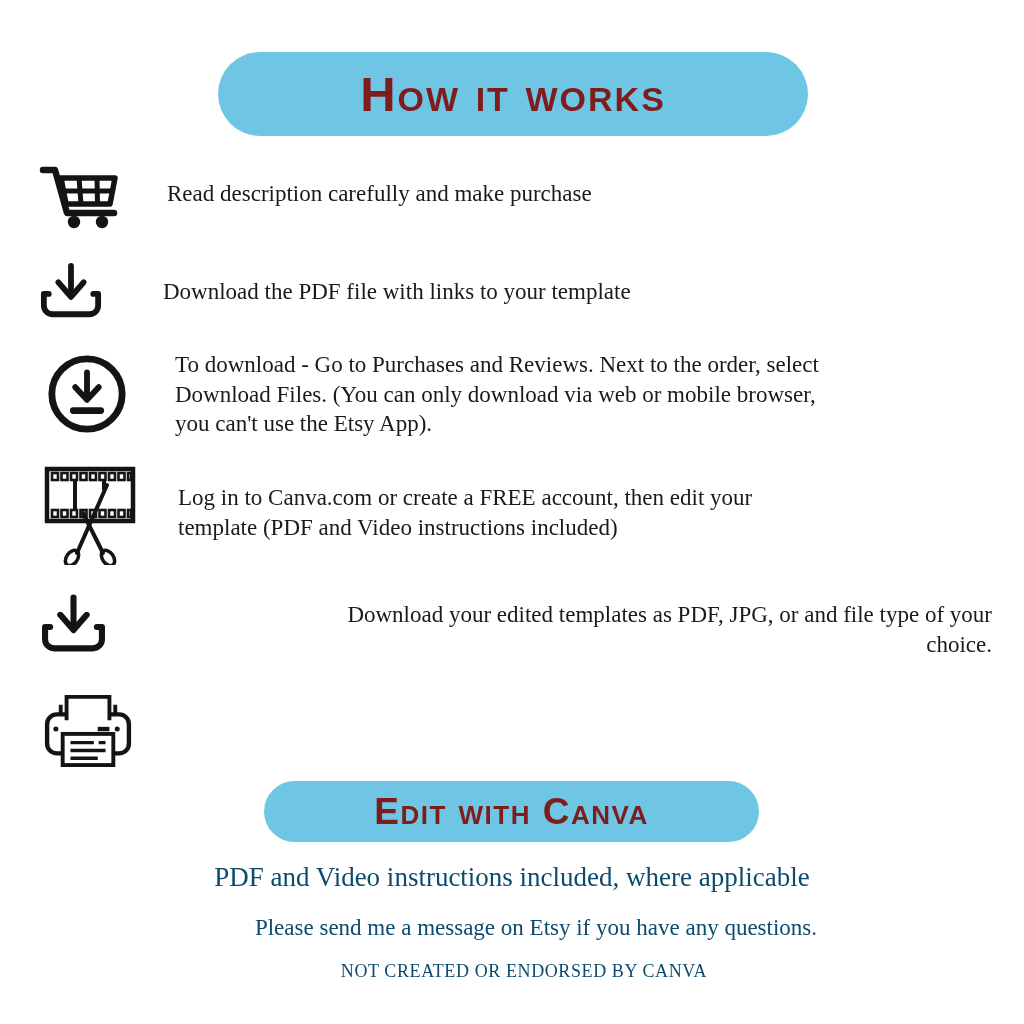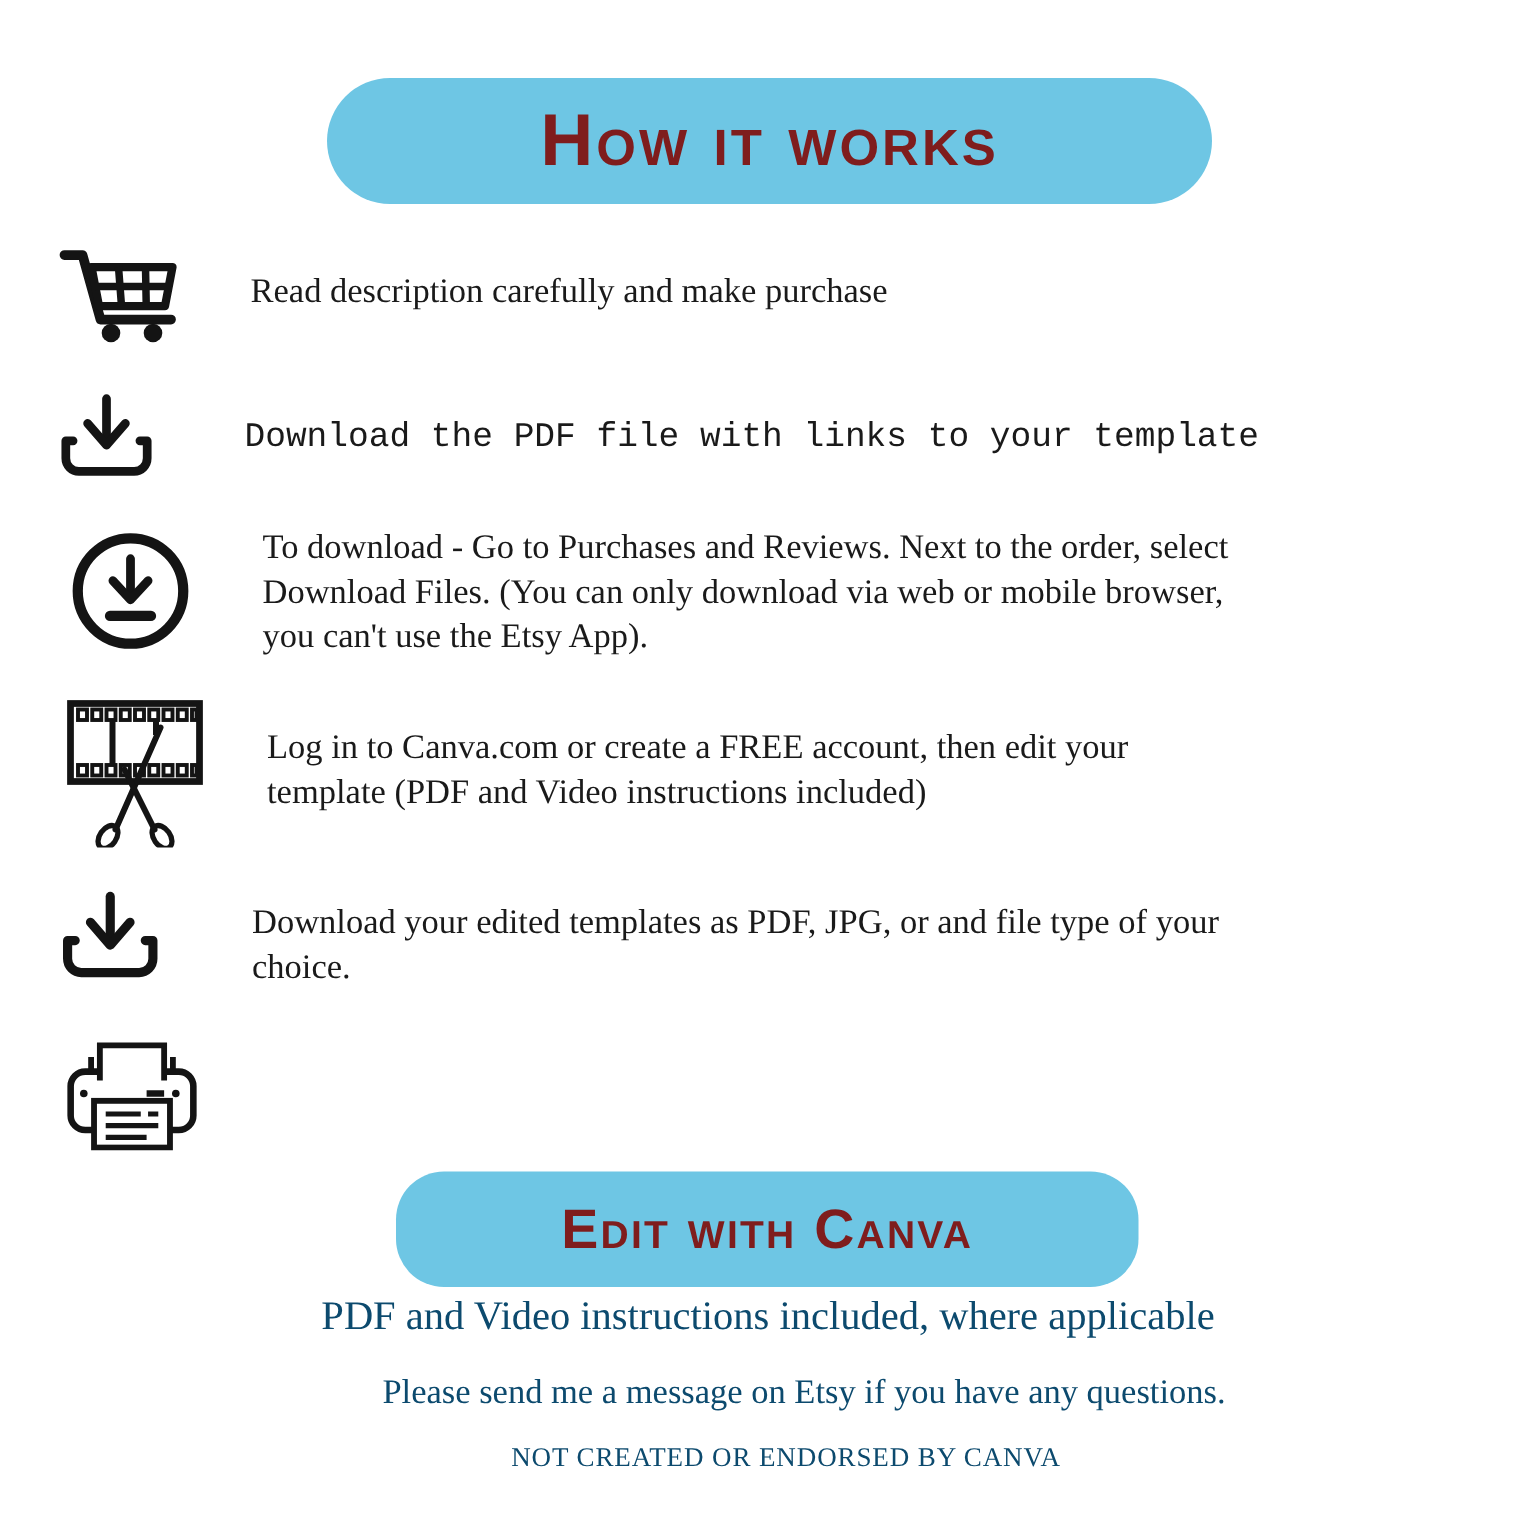--- a/index.html
+++ b/index.html
@@ -11,39 +11,39 @@
     font-family:"Liberation Serif","DejaVu Serif",serif; color:var(--ink);
   }
   .pill {
     position:absolute; background:var(--accent);
     display:flex; align-items:center; justify-content:center;
     font-family:"Liberation Sans","DejaVu Sans",sans-serif;
     font-variant:small-caps; font-weight:700; color:#7f1d1d;
   }
   .pill-top  { left:218px; top:52px;  width:590px; height:84px; border-radius:42px;
                font-size:49px; letter-spacing:2px; }
-  .pill-bottom{ left:264px; top:781px; width:495px; height:77px; border-radius:32px;
+  .pill-bottom{ left:264px; top:781px; width:495px; height:61px; border-radius:32px;
                font-size:37px; letter-spacing:1.5px; }
   .icon { position:absolute; }
   .icon svg { width:100%; height:100%; display:block; }
   .step-text {
     position:absolute; white-space:pre-line;
     font-size:23px; line-height:29.5px; color:#1a1a1a; width:840px;
   }
   .icon-1 { left:38px;  top:163px; width:82px; height:66px; }
   .icon-2 { left:40px;  top:261px; width:62px; height:60px; }
   .icon-3 { left:45px;  top:352px; width:84px; height:84px; }
   .icon-4 { left:44px;  top:463px; width:92px; height:102px; }
   .icon-5 { left:41px;  top:588px; width:65px; height:72px; }
   .icon-6 { left:41px;  top:693px; width:94px; height:74px; }
   .text-1 { left:167px; top:179px; }
-  .text-2 { left:163px; top:277px;font-family:Liberation Mono, monospace; }
+  .text-2 { left:163px; top:277px; }
   .text-3 { left:175px; top:350px; }
   .text-4 { left:178px; top:483px; }
-  .text-5 { left:168px; top:600px; }
+  .text-5 { left:152px; top:600px;text-align:right; }
   .text-6 { left:176px; top:712px; }
   .footer-line { position:absolute; left:0; width:1024px; text-align:center; color:#0c4a6e; }
   .f1 { top:862px; font-size:27px; }
   .f2 { top:915px; font-size:23px;margin-left:24px; }
   .f3 { top:961px; font-size:18px; letter-spacing:0.6px;padding-left:24px; }
 </style>
 </head>
 <body>
 
 <div class="canvas">

